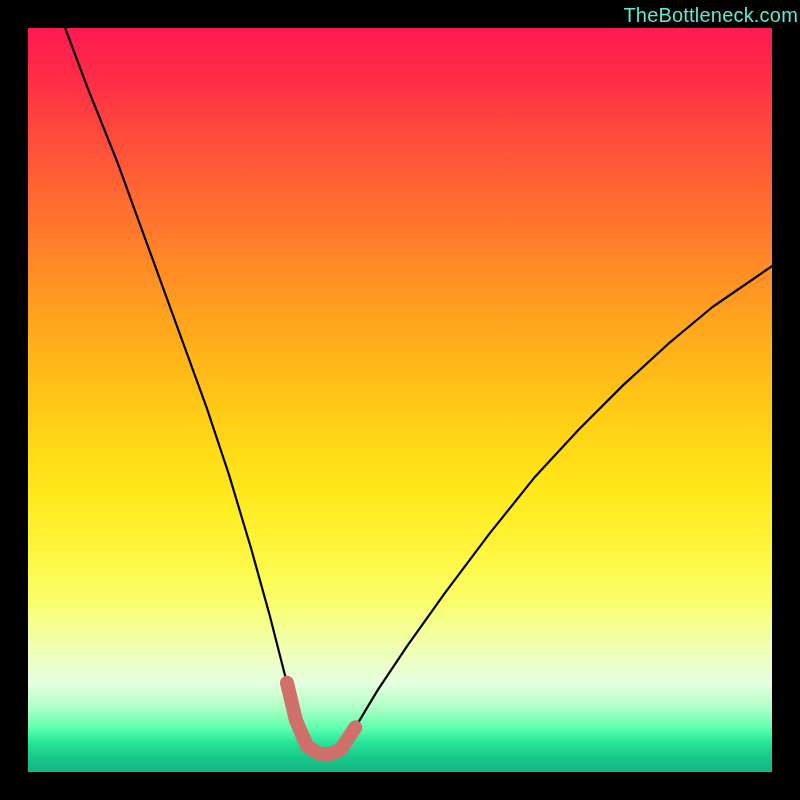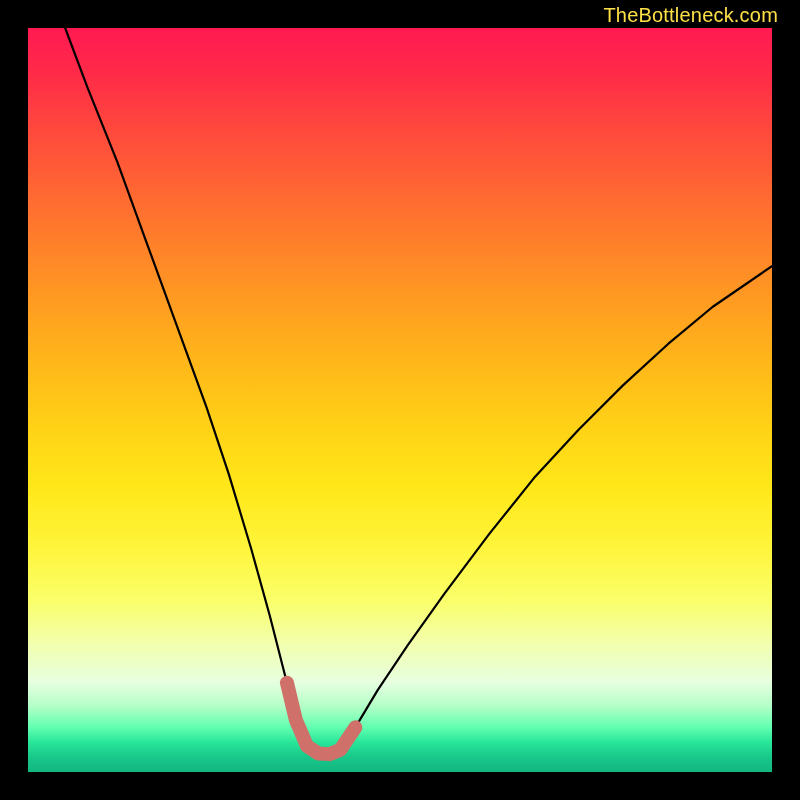--- a/index.html
+++ b/index.html
@@ -57,22 +57,22 @@
   svg.curve {
     position: absolute;
     top: 0;
     left: 0;
     width: 744px;
     height: 744px;
   }
   .watermark {
     position: absolute;
     top: 4px;
-    right: 22px;
-    color: #fde047;
+    right: 2px;
+    color: #5eead4;
     font-size: 20px;
     font-weight: 400;
     letter-spacing: 0.2px;
     user-select: none;
   }
 </style>
 </head>
 <body>
 
 <div class="frame">

